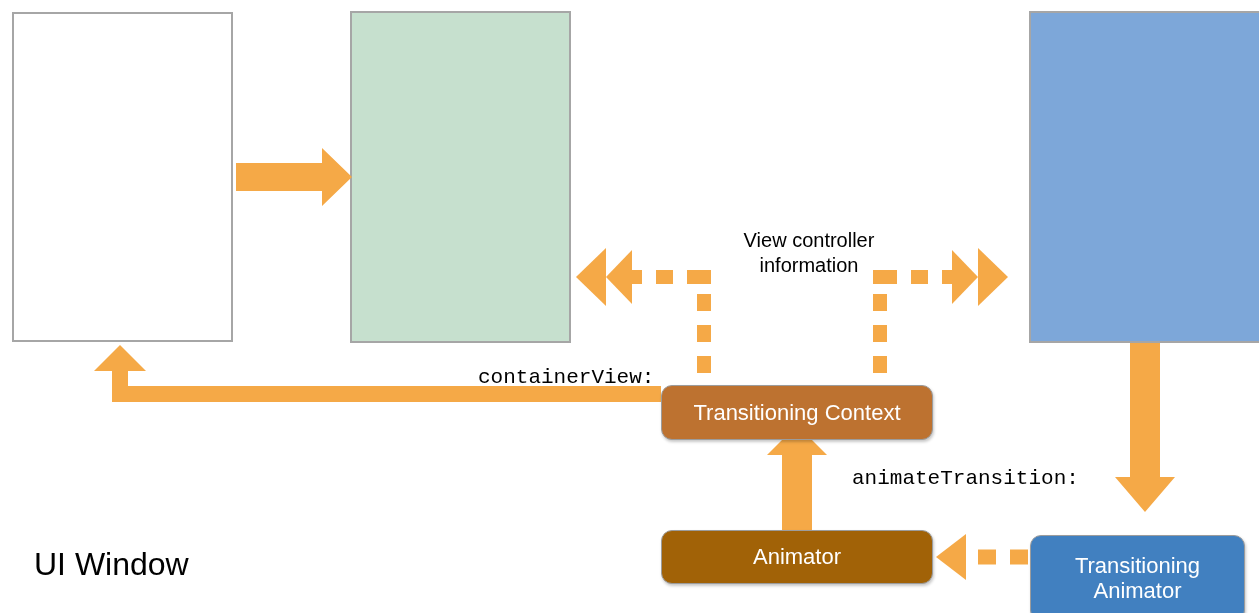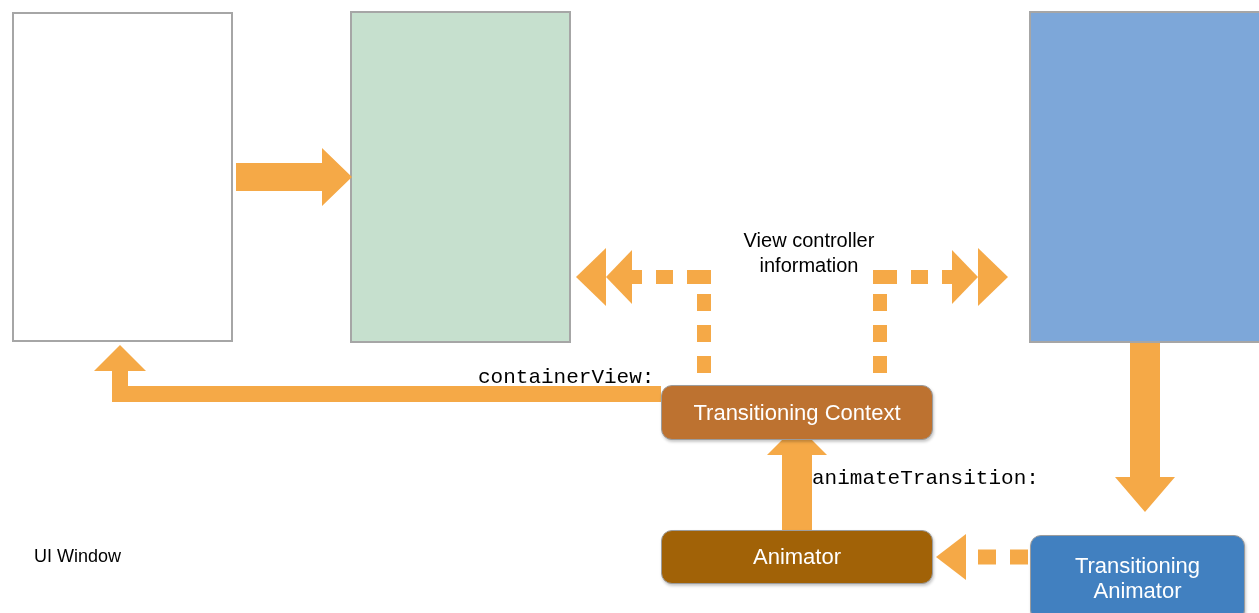--- a/index.html
+++ b/index.html
@@ -67,41 +67,42 @@
     margin-top: 20px;
   }
   
   .label {
     position: absolute;
     color: #000000;
     white-space: pre;
   }
   #ui-window-label {
     left: 34px; top: 546px;
-    font-size: 18px;
+    font-size: 32px;
     font-family: "Liberation Sans", sans-serif;
   }
   #vc-info-label {
     left: 724px; top: 228px;
     width: 170px;
     text-align: center;
     font-size: 20px;
     line-height: 1.25;
     white-space: normal;
     font-family: "Liberation Sans", sans-serif;
   }
   #container-view-label {
     left: 478px; top: 366px;
     font-size: 21px;
     font-family: "Liberation Mono", monospace;
   }
   #animate-transition-label {
     left: 812px; top: 467px;
     font-size: 21px;
     font-family: "Liberation Mono", monospace;
+    padding-left: 40px;
   }
   
   #arrows {
     position: absolute;
     left: 0; top: 0;
     width: 1259px; height: 613px;
     pointer-events: none;
   }
 </style>
 </head>

